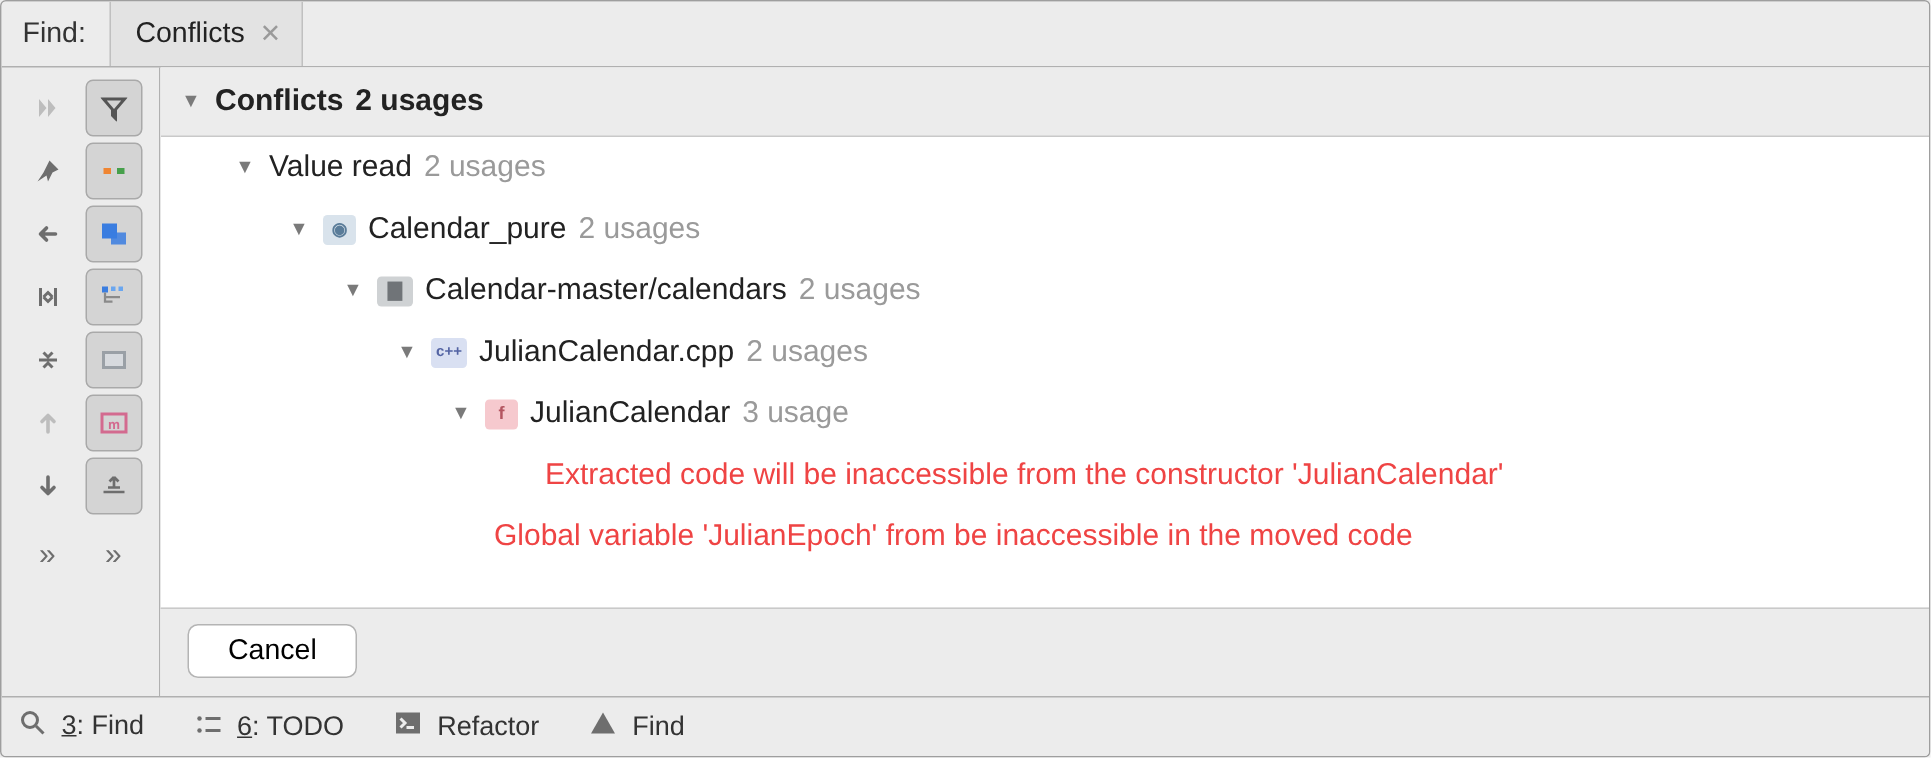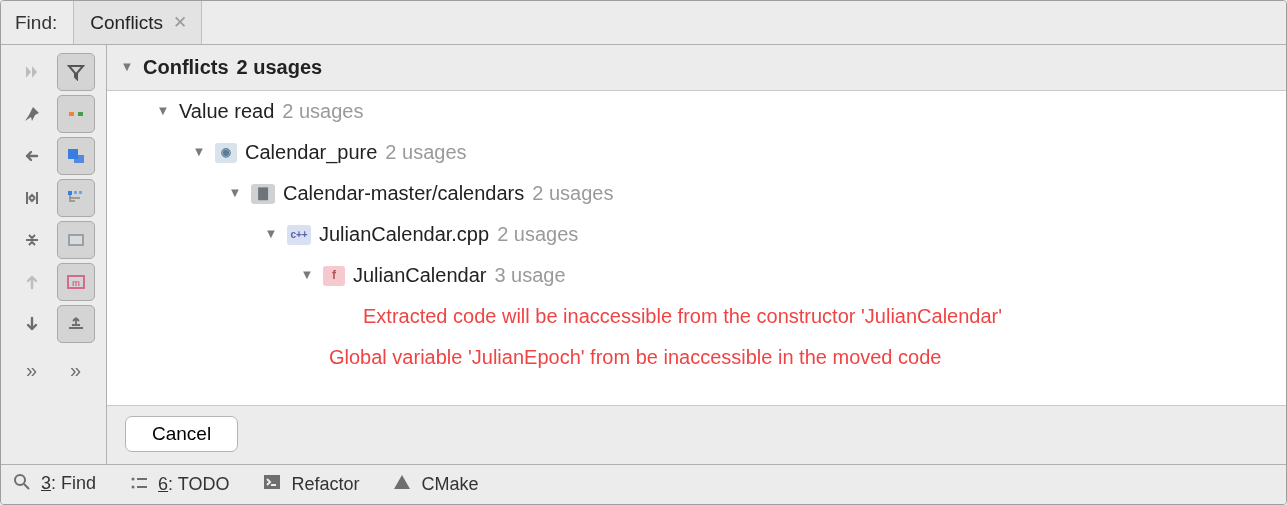--- a/index.html
+++ b/index.html
@@ -373,17 +373,17 @@
           </svg>
       </span>
       <span>Refactor</span>
     </div>
     <div class="status-item">
       <span class="status-ico">
         <svg width="18" height="16" viewBox="0 0 18 16">
             <path d="M9 1 L17 15 H1 Z" fill="#6e6e6e"></path>
           </svg>
       </span>
-      <span>CMake</span>
+      <span>Find</span>
     </div>
   </div>
 
 </div>
 
 </body></html>

